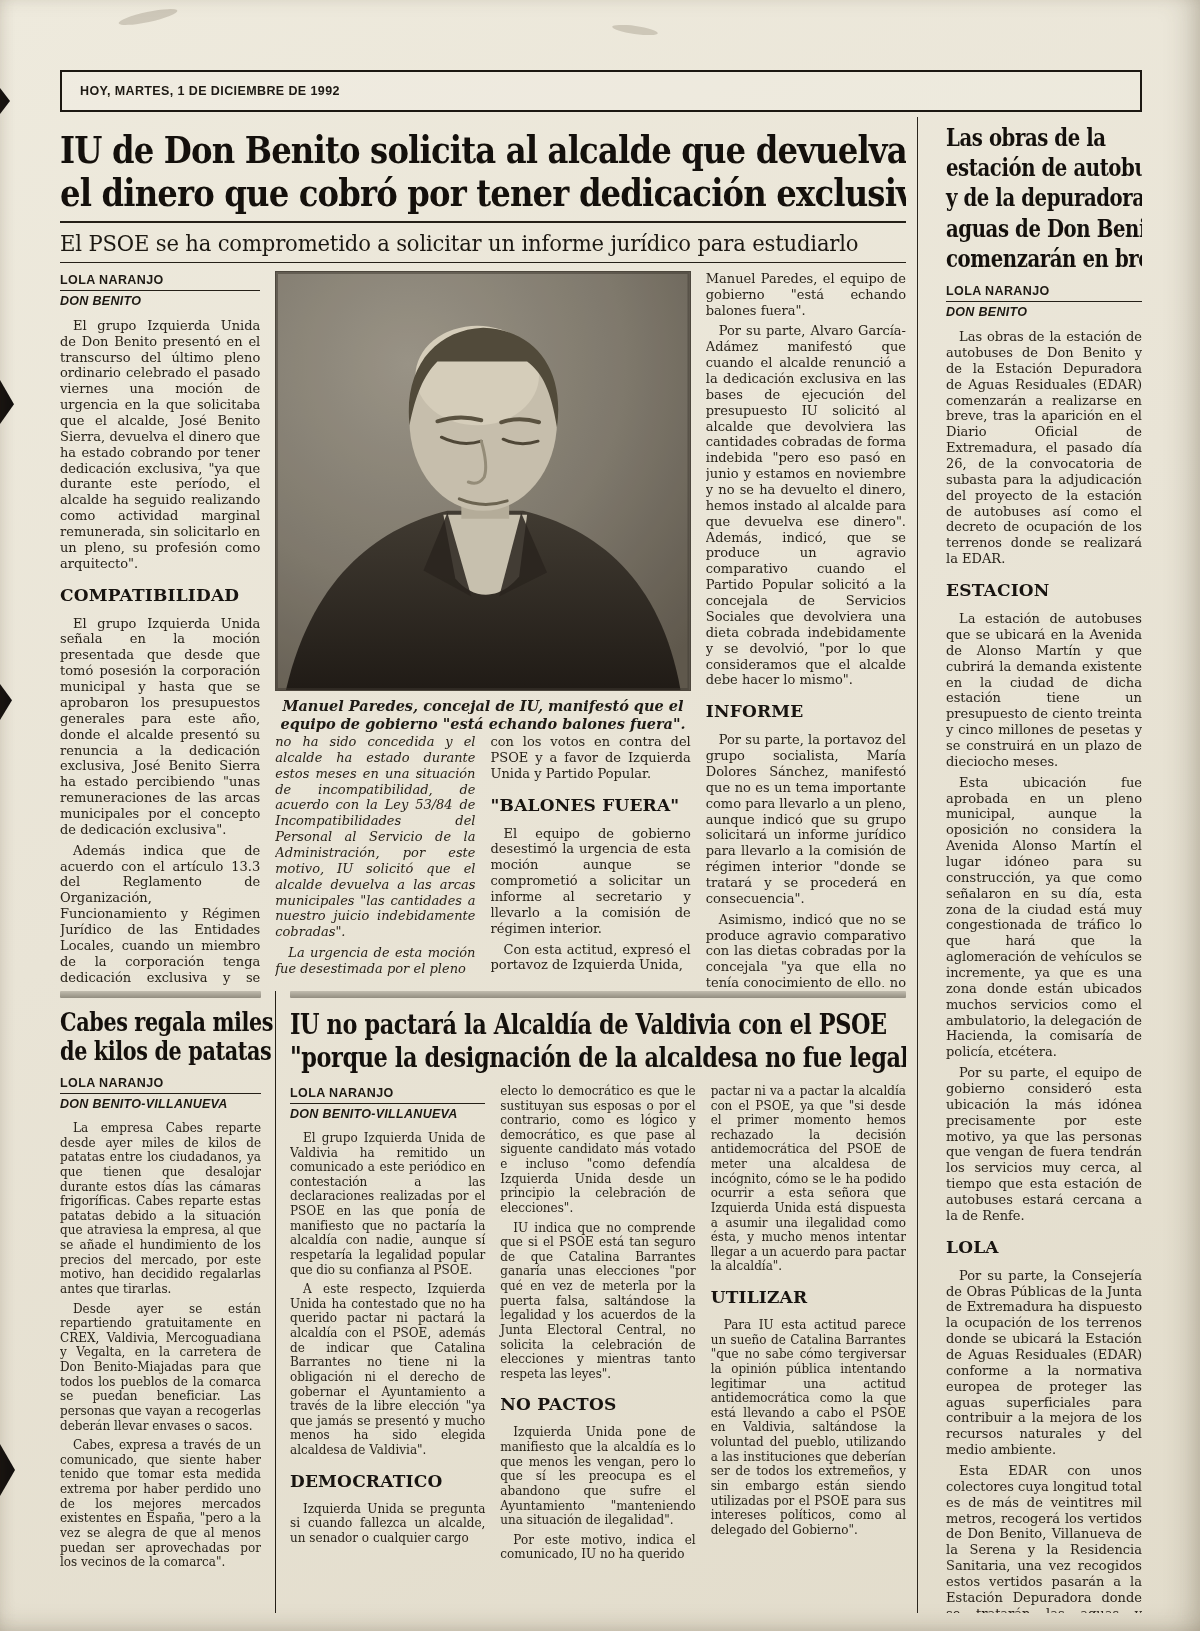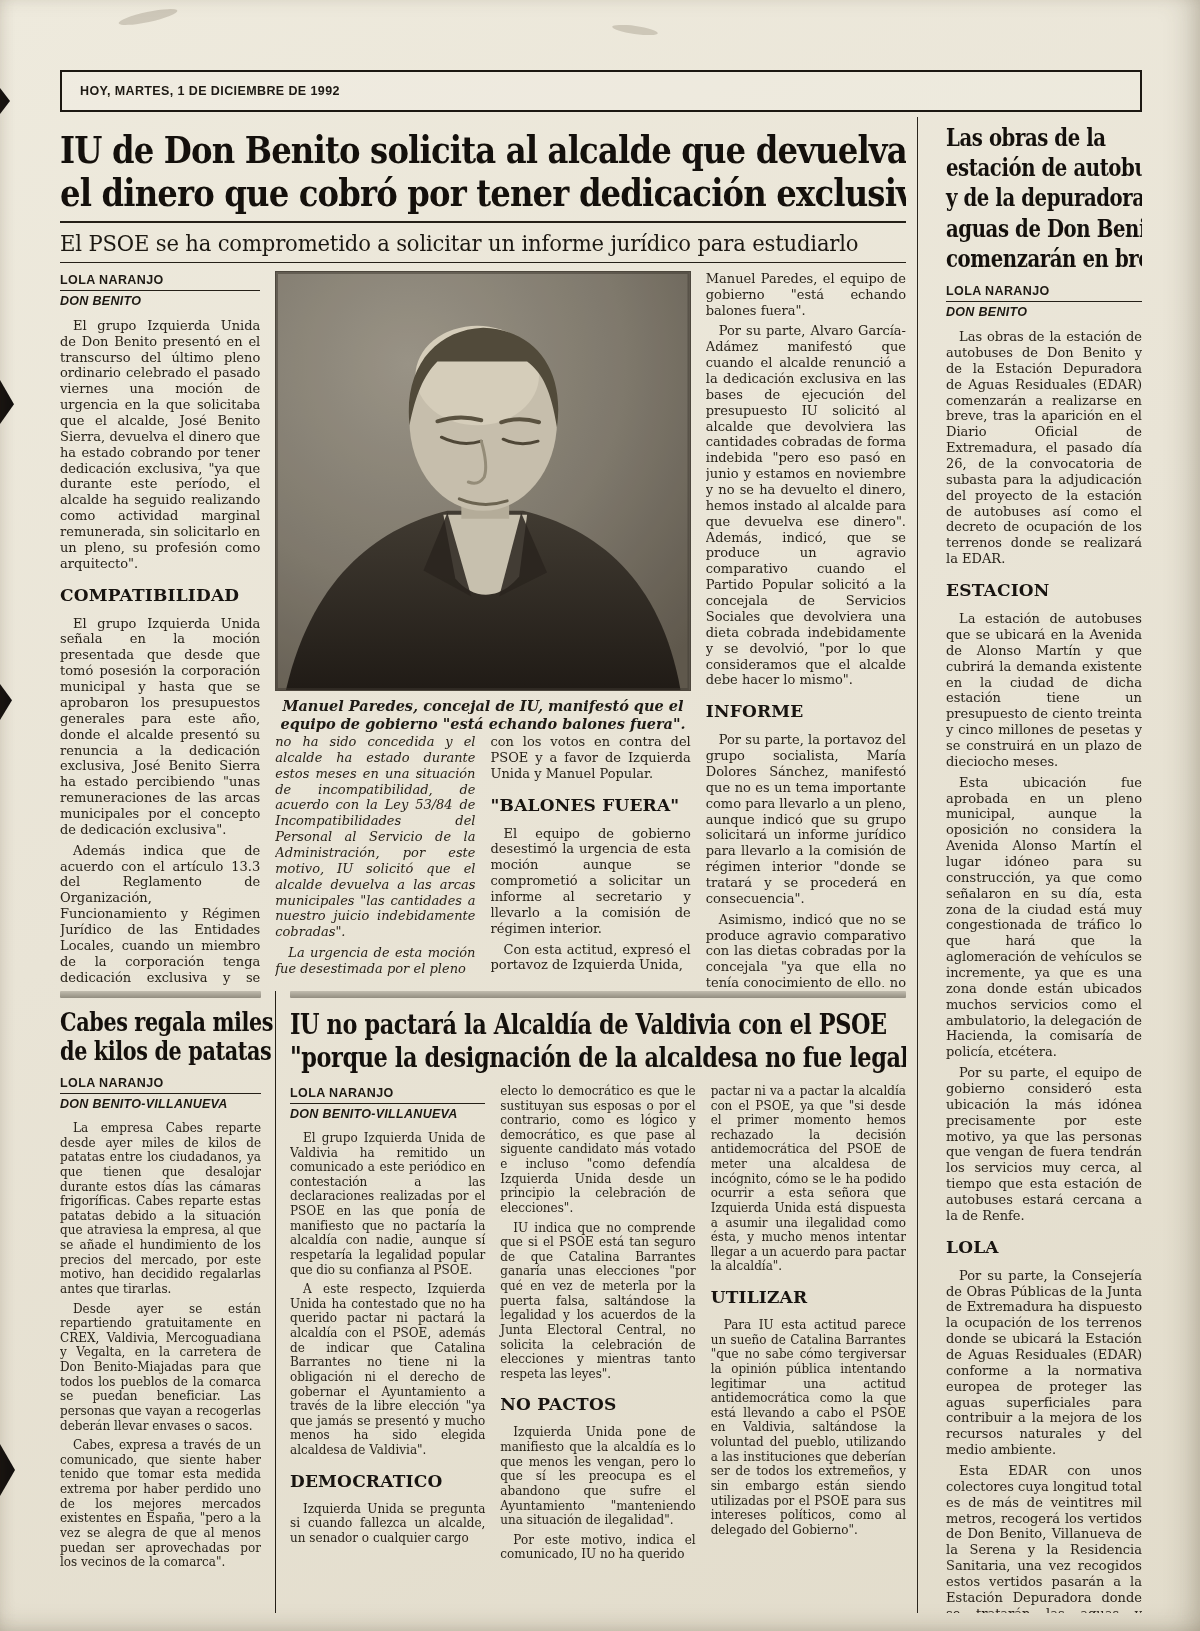--- a/index.html
+++ b/index.html
@@ -157,21 +157,21 @@
           </figure>
 
           <div class="mcol2">
             <div>
                 <p class="col-p cont">no ha sido concedida y el alcalde ha estado durante estos meses en una situación de incompatibilidad, de acuerdo con la Ley 53/84 de Incompatibilidades del Personal al Servicio de la Administración, por este motivo, IU solicitó que el alcalde devuelva a las arcas municipales "las cantidades a nuestro juicio indebidamente cobradas".</p>
                 <p class="col-p">La urgencia de esta moción fue desestimada por el pleno</p>
               </div>
           </div>
           <div class="mcol3">
             <div>
-                <p class="col-p cont">con los votos en contra del PSOE y a favor de Izquierda Unida y Manuel Popular.</p>
+                <p class="col-p cont">con los votos en contra del PSOE y a favor de Izquierda Unida y Partido Popular.</p>
                 <h4 class="col-subhead">"BALONES FUERA"</h4>
                 <p class="col-p">El equipo de gobierno desestimó la urgencia de esta moción aunque se comprometió a solicitar un informe al secretario y llevarlo a la comisión de régimen interior.</p>
                 <p class="col-p">Con esta actitud, expresó el portavoz de Izquierda Unida,</p>
               </div>
           </div>
           <div class="mcol4">
             <div>
                 <p class="col-p cont">Manuel Paredes, el equipo de gobierno "está echando balones fuera".</p>
                 <p class="col-p">Por su parte, Alvaro García-Adámez manifestó que cuando el alcalde renunció a la dedicación exclusiva en las bases de ejecución del presupuesto IU solicitó al alcalde que devolviera las cantidades cobradas de forma indebida "pero eso pasó en junio y estamos en noviembre y no se ha devuelto el dinero, hemos instado al alcalde para que devuelva ese dinero". Además, indicó, que se produce un agravio comparativo cuando el Partido Popular solicitó a la concejala de Servicios Sociales que devolviera una dieta cobrada indebidamente y se devolvió, "por lo que consideramos que el alcalde debe hacer lo mismo".</p>
                 <h4 class="col-subhead">INFORME</h4>

